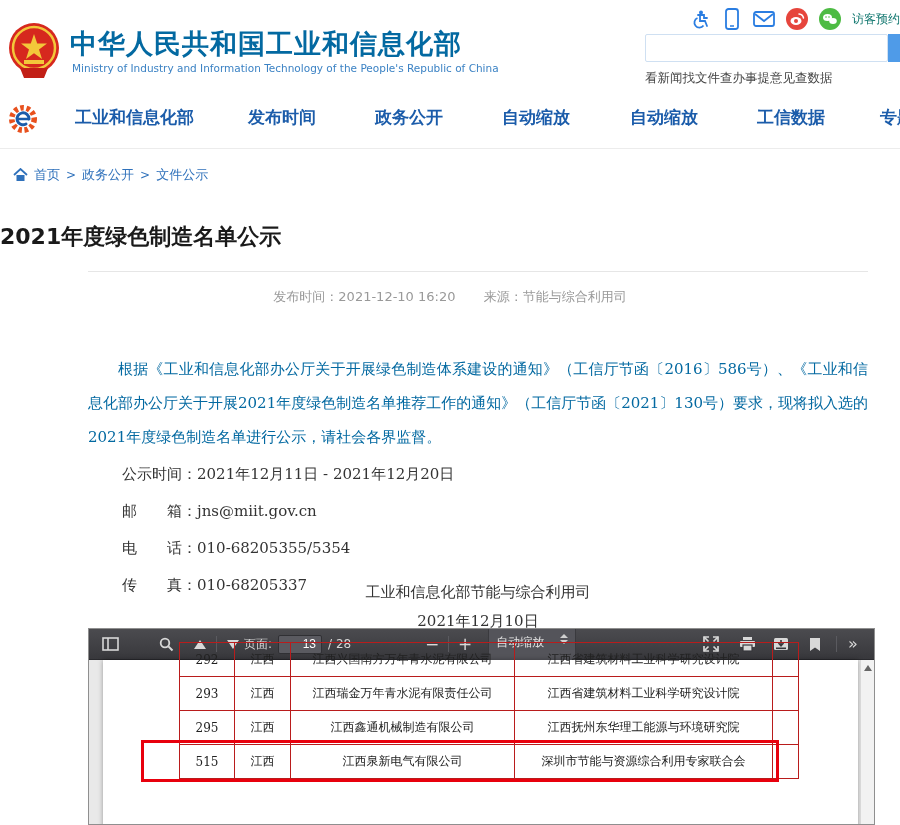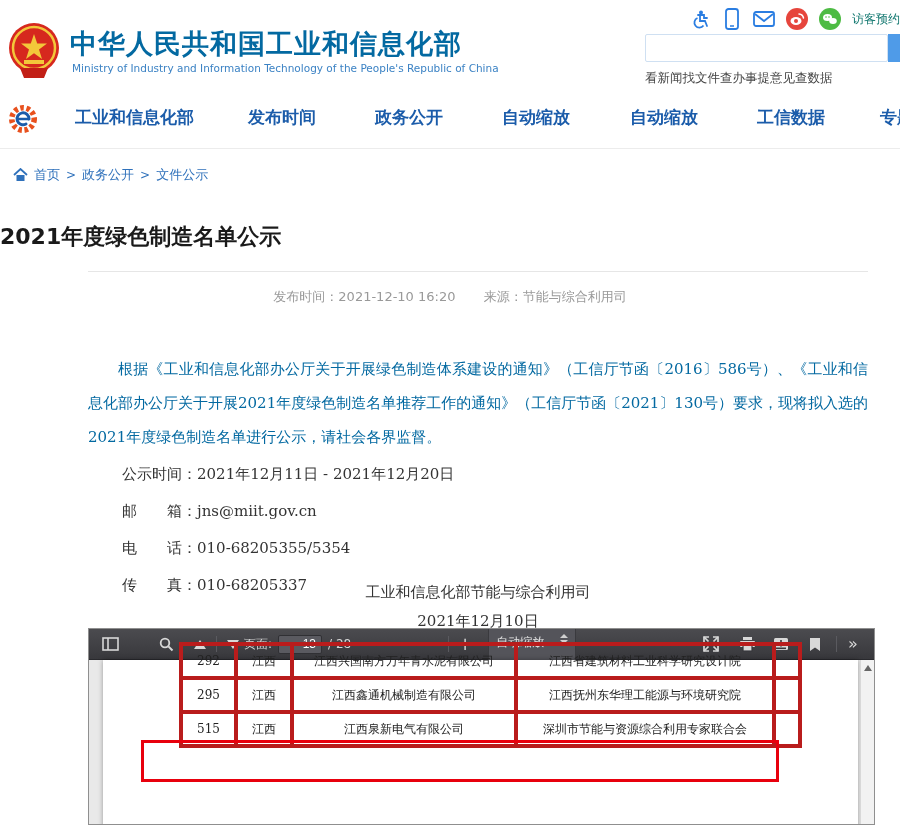--- a/index.html
+++ b/index.html
@@ -84,21 +84,21 @@
   .tri-up { width:0; height:0; border-left:6px solid transparent; border-right:6px solid transparent; border-bottom:9px solid #d8d8d8; }
   .tri-dn { width:0; height:0; border-left:6px solid transparent; border-right:6px solid transparent; border-top:9px solid #d8d8d8; }
   .glyph { font-size:15px; color:#d8d8d8; line-height:1; }
   .tb-spacer { flex:1; }
 
   .pdf-body { position:relative; width:100%; height:165px; background:#e9e9e9; }
   .pdf-page { position:absolute; left:14px; right:16px; top:0; bottom:-10px; background:#fff;
               box-shadow:0 0 5px rgba(0,0,0,.35); }
   .pdf-table { position:absolute; left:76px; top:-18px; border-collapse:collapse;
                font-family:"DejaVu Serif","Liberation Serif",serif; font-size:12px; color:#222; }
-  .pdf-table td { border:4px solid #b91c1c; text-align:center; height:34px; padding:0 4px; }
+  .pdf-table td { border:1px solid #b91c1c; text-align:center; height:34px; padding:0 4px; }
   .pdf-table .c-no { width:55px; }
   .pdf-table .c-prov { width:56px; }
   .pdf-table .c-comp { width:224px; }
   .pdf-table .c-org { width:258px; }
   .pdf-table .c-extra { width:26px; }
   .red-box { position:absolute; left:52px; top:80px; width:638px; height:42px;
              border:3px solid #e8000d; z-index:5; pointer-events:none; }
   .pdf-scrollbar { position:absolute; right:0; top:0; bottom:0; width:14px; background:#f2f2f2;
                    border-left:1px solid #d8d8d8; }
   .scroll-up { position:absolute; top:5px; left:3px; width:0; height:0;
@@ -294,20 +294,27 @@
     </div>
 
     <div class="pdf-body">
       <div class="pdf-page">
         <table class="pdf-table">
           <tbody>
               <tr>
             <td class="c-no">292</td>
             <td class="c-prov">江西</td>
             <td class="c-comp">江西兴国南方万年青水泥有限公司</td>
+            <td class="c-org">江西省建筑材料工业科学研究设计院</td>
+            <td class="c-extra"></td>
+          </tr>
+          <tr>
+            <td class="c-no">293</td>
+            <td class="c-prov">江西</td>
+            <td class="c-comp">江西瑞金万年青水泥有限责任公司</td>
             <td class="c-org">江西省建筑材料工业科学研究设计院</td>
             <td class="c-extra"></td>
           </tr>
           <tr>
             <td class="c-no">295</td>
             <td class="c-prov">江西</td>
             <td class="c-comp">江西鑫通机械制造有限公司</td>
             <td class="c-org">江西抚州东华理工能源与环境研究院</td>
             <td class="c-extra"></td>
           </tr>

